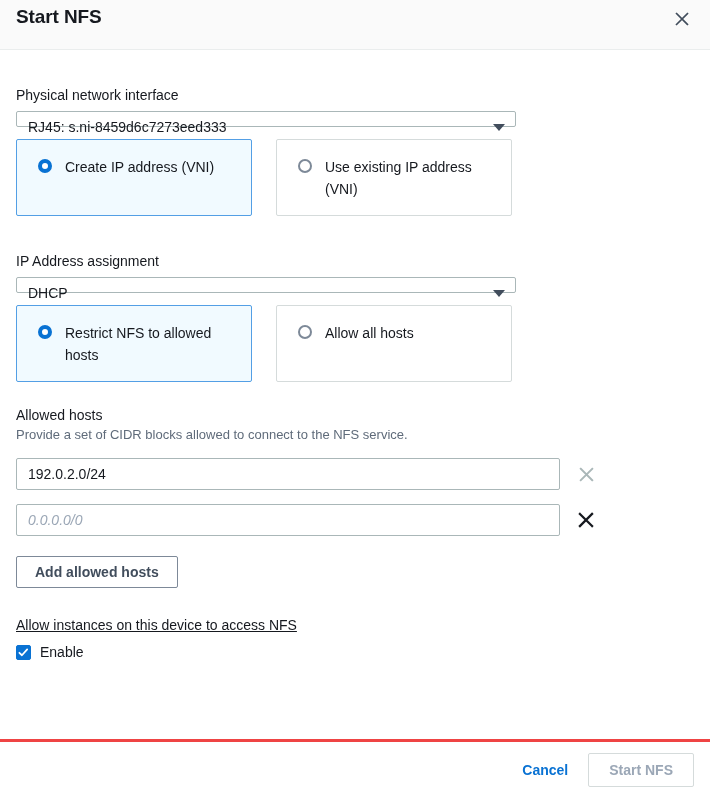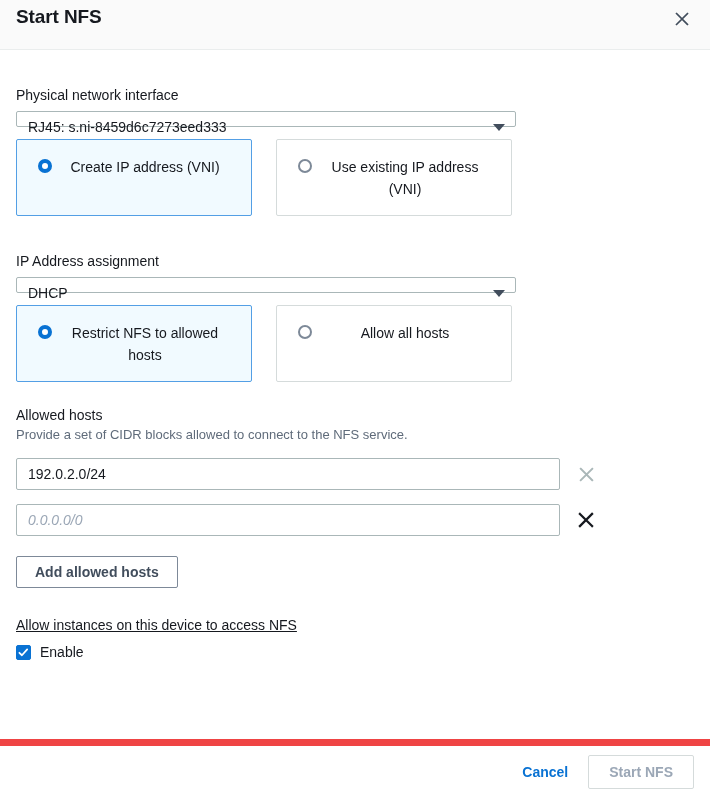--- a/index.html
+++ b/index.html
@@ -135,21 +135,20 @@
     background: #ffffff;
   }
   .tile-label {
     position: absolute;
     left: 48px;
     top: 16px;
     width: 160px;
     font-size: 14px;
     line-height: 22px;
     color: #16191f;
-    text-align: center;
   }
 
   
   .section-title {
     font-size: 14px;
     color: #16191f;
     font-weight: normal;
     margin-top: 24px;
     line-height: 18px;
   }
@@ -246,21 +245,21 @@
     line-height: 18px;
   }
 
   
   .modal-footer {
     position: absolute;
     left: 0;
     right: 0;
     bottom: 0;
     height: 58px;
-    border-top: 7px solid #ef4444;
+    border-top: 3px solid #ef4444;
     box-sizing: border-box;
     display: flex;
     align-items: center;
     justify-content: flex-end;
     padding-right: 16px;
     gap: 8px;
   }
   .btn-link {
     background: none;
     border: none;

